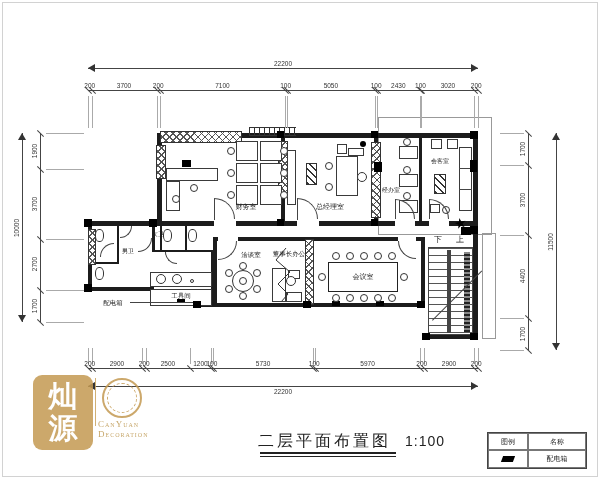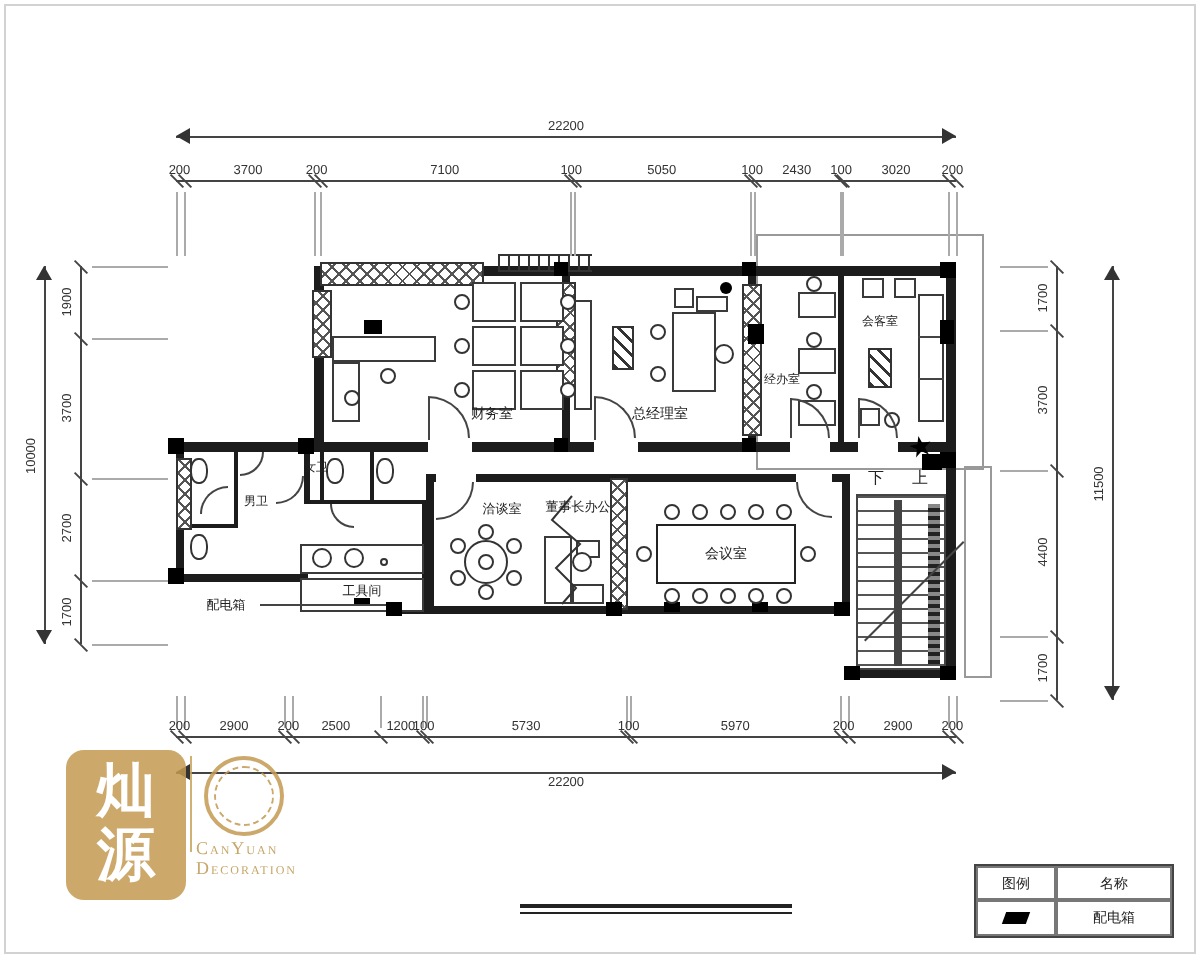--- a/index.html
+++ b/index.html
@@ -349,20 +349,23 @@
       <div class="dlabel" style="left: 522px; top: 149.039px; transform: translate(-50%, -50%) rotate(-90deg);">1700</div>
       <div class="dlabel" style="left: 522px; top: 199.987px; transform: translate(-50%, -50%) rotate(-90deg);">3700</div>
       <div class="dlabel" style="left: 522px; top: 276.409px; transform: translate(-50%, -50%) rotate(-90deg);">4400</div>
       <div class="dlabel" style="left: 522px; top: 333.961px; transform: translate(-50%, -50%) rotate(-90deg);">1700</div>
       <div class="abs ln" style="left: 556px; top: 133px; width: 1px; height: 217px;"></div>
       <div class="abs " style="left: 552px; top: 133px; width: 0px; height: 0px; border-left: 4px solid transparent; border-right: 4px solid transparent; border-bottom: 7px solid rgb(51, 51, 51);"></div>
       <div class="abs " style="left: 552px; top: 343px; width: 0px; height: 0px; border-left: 4px solid transparent; border-right: 4px solid transparent; border-top: 7px solid rgb(51, 51, 51);"></div>
       <div class="dlabel" style="left: 550px; top: 241.5px; transform: translate(-50%, -50%) rotate(-90deg);">11500</div>
     </div>
 
+  <div class="titleblock">
+    <span class="title-cn">二层平面布置图</span><span class="title-scale">1:100</span>
+  </div>
   <div class="t-ul1"></div>
   <div class="t-ul2"></div>
 
   <div class="legend">
     <div>图例</div>
     <div>名称</div>
     <div>
         <span class="legend-sym"></span>
       </div>
     <div>配电箱</div>

